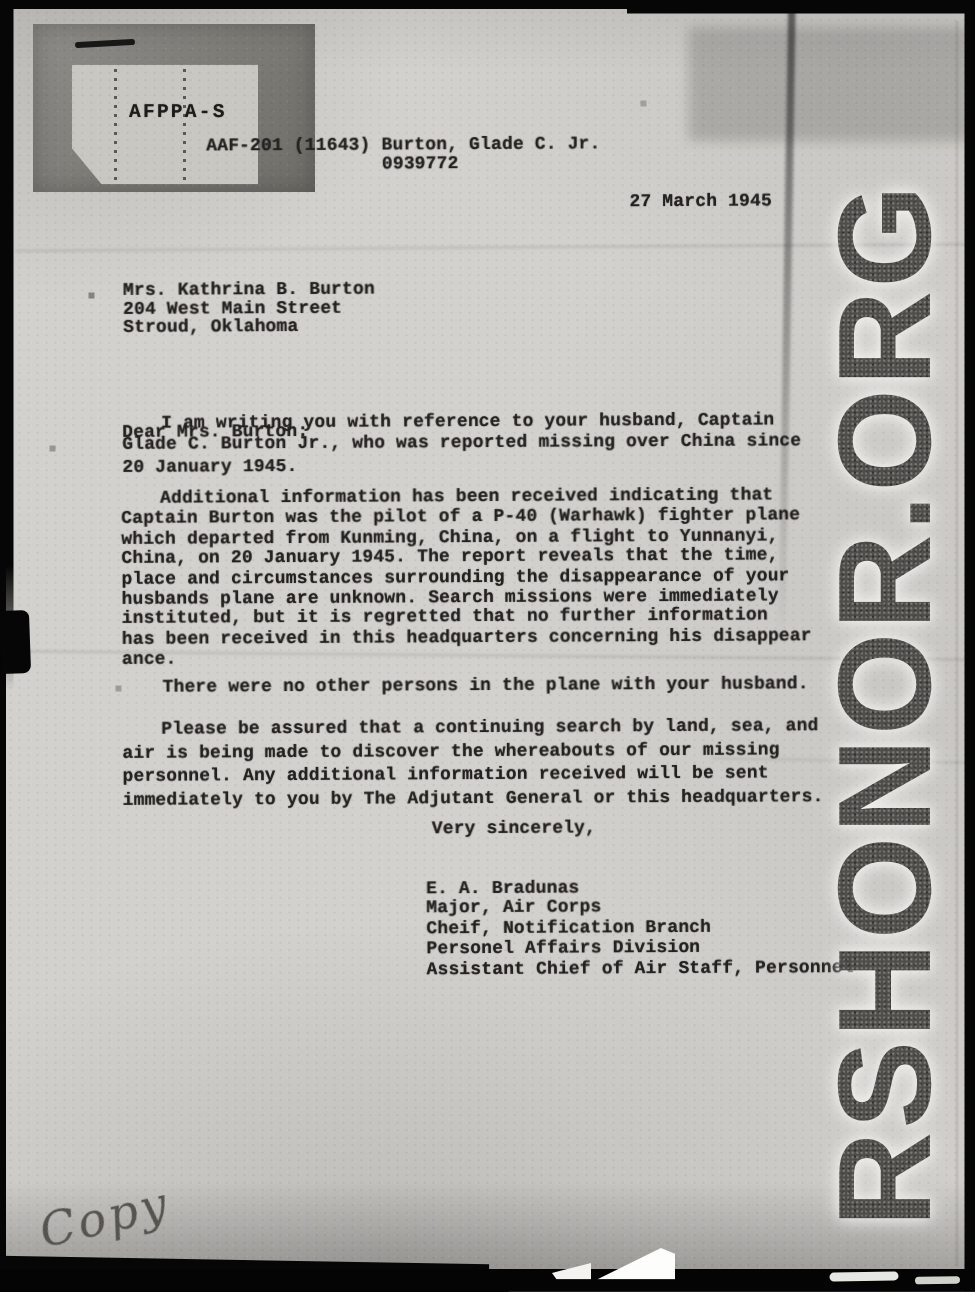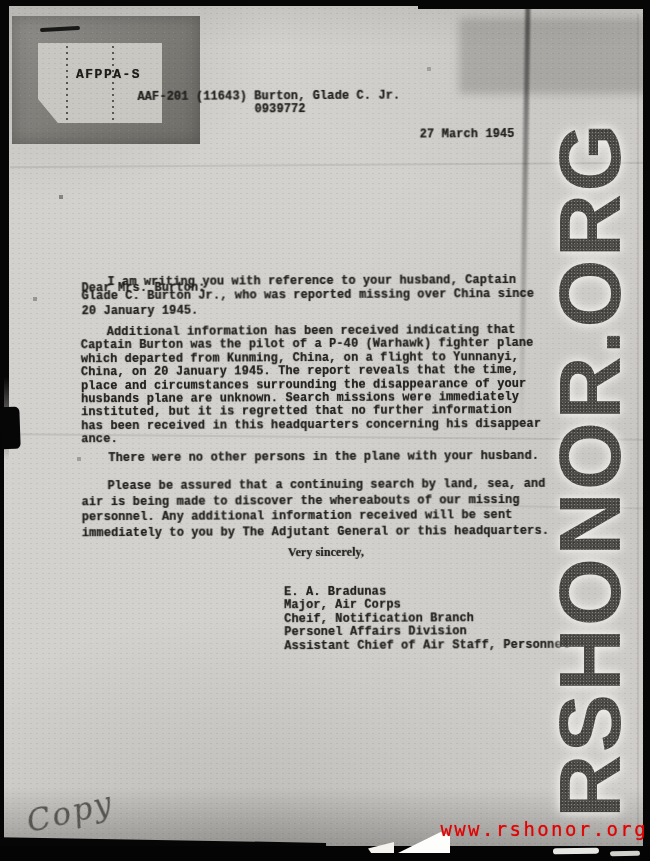--- a/index.html
+++ b/index.html
@@ -27,21 +27,21 @@
   .crease-3{left:470px;top:500px;width:176px;height:2px;transform:rotate(1deg);background:rgba(40,38,35,0.08);}
   .crease-v{left:633px;top:8px;width:2px;height:830px;background:rgba(40,38,35,0.09);}
   .shade-tr{left:455px;top:12px;width:188px;height:76px;background:rgba(92,92,88,0.30);filter:blur(4px);}
   .fold-line{left:522px;top:-6px;width:5px;height:452px;transform:rotate(0.9deg);filter:blur(1px);
     background:linear-gradient(to bottom, rgba(20,20,20,0.60), rgba(20,20,20,0.28) 55%, rgba(20,20,20,0) 96%);}
   .specks{left:0;top:0;width:2px;height:2px;background:transparent;
     box-shadow:56px 190px 0 1px rgba(40,40,40,0.45), 30px 292px 0 1px rgba(40,40,40,0.35),
                424px 62px 0 1px rgba(60,60,58,0.30), 74px 452px 0 1px rgba(40,40,40,0.30);}
 
   
-  .stamp{left:8px;top:10px;width:188px;height:128px;
+  .stamp{left:18px;top:10px;width:188px;height:112px;
     background:linear-gradient(135deg,#8e8d89,#7b7a75 55%,#6f6e69);
     box-shadow:inset 0 0 18px rgba(0,0,0,0.25);}
   .stamp-inner{left:26px;top:27px;width:124px;height:80px;background:#c9c7c1;
     clip-path:polygon(0 0,100% 0,100% 100%,16% 100%,0 70%);
     box-shadow:0 0 6px rgba(0,0,0,0.18);}
   .perf{width:2px;height:74px;top:30px;
     background-image:repeating-linear-gradient(to bottom, rgba(70,69,65,0.85) 0 2px, transparent 2px 6px);}
   .perf-1{left:54px;} .perf-2{left:100px;}
   .stamp-smudge{left:28px;top:11px;width:40px;height:4px;background:#181816;border-radius:2px;transform:rotate(-3deg);}
 
@@ -54,21 +54,21 @@
   .file-ref{left:139px;top:90px;}
   .serial{left:256px;top:103px;}
   .date-line{left:402px;top:129px;margin-left:19px;}
   .recipient{left:83px;top:186px;line-height:12.6px;}
   .salutation{left:82px;top:249px;margin-top:32px;}
   .para{text-indent:26px;}
   .p1{left:82px;top:274px;line-height:14.4px;}
   .p2{left:81px;top:325px;line-height:13.4px;}
   .p3{left:82px;top:451px;}
   .p4{left:81px;top:478px;line-height:15.6px;}
-  .closing{left:287px;top:546px;font-family:Liberation Serif, serif;}
+  .closing{left:287px;top:546px;}
   .signature{left:283px;top:586px;line-height:13.4px;}
 
   
   .handwritten{left:26px;top:794px;font-family:"DejaVu Serif",serif;font-style:italic;
     font-size:31px;color:#56544f;transform:rotate(-13deg);letter-spacing:2px;
     filter:blur(0.3px);z-index:6;}
 
   
   .watermark{left:534px;top:818px;width:728px;height:112px;transform:rotate(-90deg);
     transform-origin:0 0;font-family:"Liberation Sans",sans-serif;font-weight:700;
@@ -123,20 +123,23 @@
       <div class="perf perf-2"></div>
       <div class="stamp-smudge"></div>
       <div class="type stamp-label">AFPPA-S</div>
     </div>
   </div>
 
   <div class="letter">
     <div class="type file-ref">AAF-201 (11643) Burton, Glade C. Jr.</div>
     <div class="type serial">0939772</div>
     <div class="type date-line">27 March 1945</div>
+    <div class="type recipient">Mrs. Kathrina B. Burton
+204 West Main Street
+Stroud, Oklahoma</div>
     <div class="type salutation">Dear Mrs. Burton:</div>
     <div class="type para p1">I am writing you with reference to your husband, Captain
 Glade C. Burton Jr., who was reported missing over China since
 20 January 1945.</div>
     <div class="type para p2">Additional information has been received indicating that
 Captain Burton was the pilot of a P-40 (Warhawk) fighter plane
 which departed from Kunming, China, on a flight to Yunnanyi,
 China, on 20 January 1945. The report reveals that the time,
 place and circumstances surrounding the disappearance of your
 husbands plane are unknown. Search missions were immediately
@@ -167,14 +170,13 @@
   <div class="left-strip"></div>
   <div class="frame left-notch"></div>
   <div class="frame right-strip"></div>
   <div class="frame bottom-wedge"></div>
   <div class="bottom-band"></div>
   <div class="tear tear-1"></div>
   <div class="tear tear-2"></div>
   <div class="tear tear-3"></div>
   <div class="tear tear-4"></div>
 
-  <div class="site-url">www.rshonor.org</div>
 </div>
 
 </body></html>

